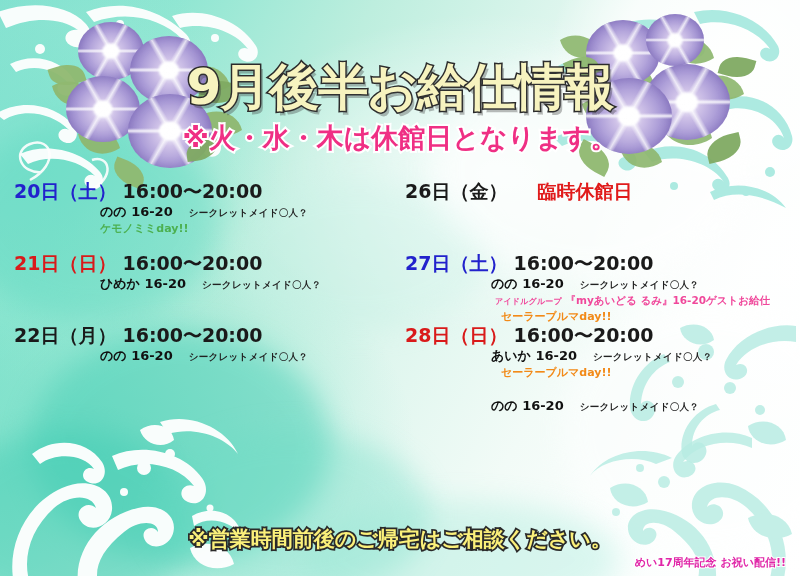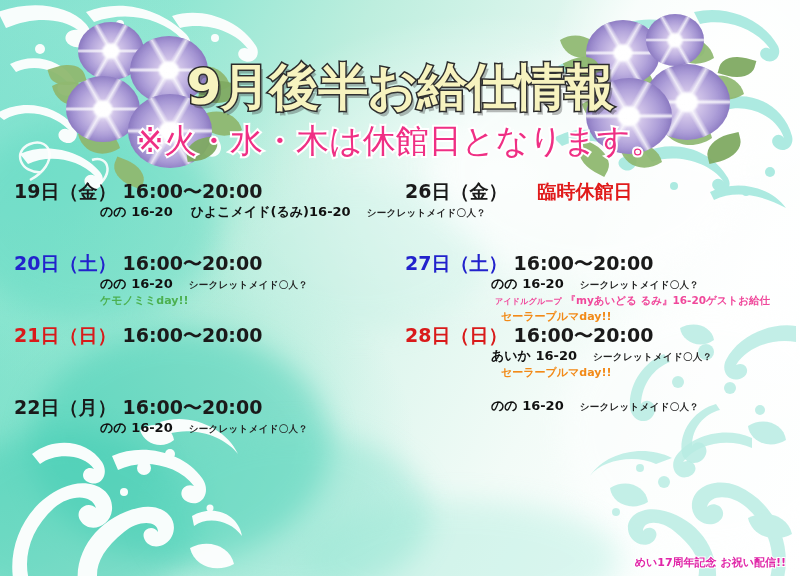--- a/index.html
+++ b/index.html
@@ -47,21 +47,21 @@
   .logo-main{font-family:"DejaVu Serif","Liberation Serif",serif;font-size:27px;color:#5c4a4a;
     letter-spacing:1px;line-height:1.05;text-shadow:0 1px 0 #fff;}
   .logo-arc{position:absolute;left:50%;top:-6px;transform:translateX(-50%);width:150px;height:54px;
     border:2px dotted rgba(170,215,210,.8);border-bottom:none;border-radius:75px 75px 0 0;z-index:-1;}
 
   .title{position:absolute;left:0;right:0;top:62px;text-align:center;z-index:7;
     font-size:50px;font-weight:bold;line-height:1;color:#f7f3bf;letter-spacing:-1px;
     -webkit-text-stroke:3px #2b2b2b;paint-order:stroke fill;
     text-shadow:3px 4px 0 rgba(60,60,60,.35);}
   .subtitle{position:absolute;left:0;right:0;top:124px;text-align:center;z-index:7;
-    font-size:33px;font-weight:normal;line-height:1;color:#ef2f84;letter-spacing:0px;
+    font-size:27px;font-weight:bold;line-height:1;color:#ef2f84;letter-spacing:0px;
     -webkit-text-stroke:4px #ffffff;paint-order:stroke fill;}
 
   
   .cols{position:absolute;left:0;top:180px;width:800px;height:290px;z-index:8;}
   .col{position:absolute;top:0;width:395px;}
   .col.left{left:14px;}
   .col.right{left:405px;}
   .entry{position:relative;height:72px;}
   .entry .head{font-size:19px;font-weight:bold;line-height:22px;color:#1a1a1a;white-space:nowrap;}
   .entry .head .date{letter-spacing:0px;}
@@ -231,42 +231,37 @@
   </div>
 
 
   <div class="title">9月後半お給仕情報</div>
   <div class="subtitle">※火・水・木は休館日となります。</div>
 
   <div class="cols">
 
     <div class="col left">
 
-      <div class="entry">
-        <div class="head d-wk">
-          <span class="date">19日（金）</span><span class="time">16:00〜20:00</span>
-        </div>
-        <div class="line2">
-          <span class="cast">のの 16-20</span><span class="cast" style="margin-left:18px;">ひよこメイド(るみ)16-20</span><span class="secret">シークレットメイド〇人？</span>
-        </div>
-      </div>
 
       <div class="entry">
         <div class="head d-sat">
           <span class="date">20日（土）</span><span class="time">16:00〜20:00</span>
         </div>
         <div class="line2">
           <span class="cast">のの 16-20</span><span class="secret">シークレットメイド〇人？</span>
         </div>
         <div class="line3 green">ケモノミミday!!</div>
       </div>
 
       <div class="entry">
         <div class="head d-sun">
           <span class="date">21日（日）</span><span class="time">16:00〜20:00</span>
+        </div>
+        <div class="line2">
+          <span class="cast">ひめか 16-20</span><span class="secret">シークレットメイド〇人？</span>
         </div>
       </div>
 
       <div class="entry">
         <div class="head d-wk">
           <span class="date">22日（月）</span><span class="time">16:00〜20:00</span>
         </div>
         <div class="line2">
           <span class="cast">のの 16-20</span><span class="secret">シークレットメイド〇人？</span>
         </div>
@@ -308,15 +303,16 @@
 
       <div class="entry">
         <div class="line2">
           <span class="cast">のの 16-20</span><span class="secret">シークレットメイド〇人？</span>
         </div>
       </div>
 
     </div>
   </div>
 
+  <div class="footer">※営業時間前後のご帰宅はご相談ください。</div>
   <div class="footnote">めい17周年記念 お祝い配信!!</div>
 
 </div>
 
 </body></html>

